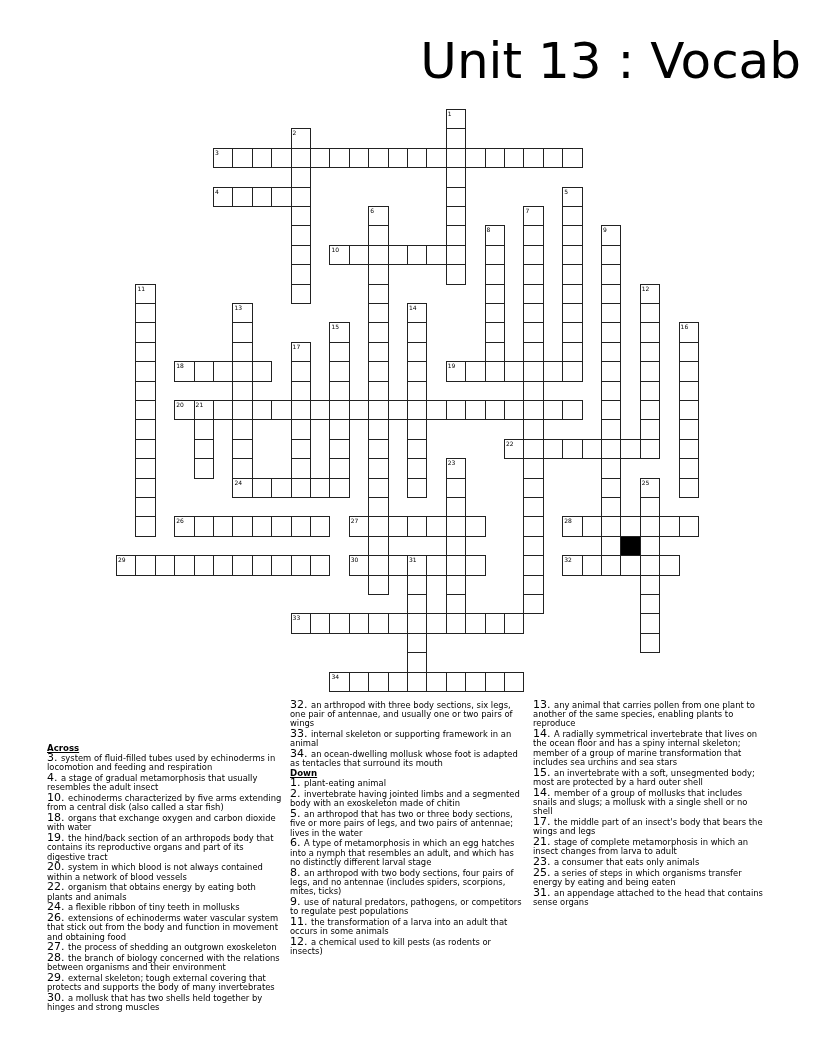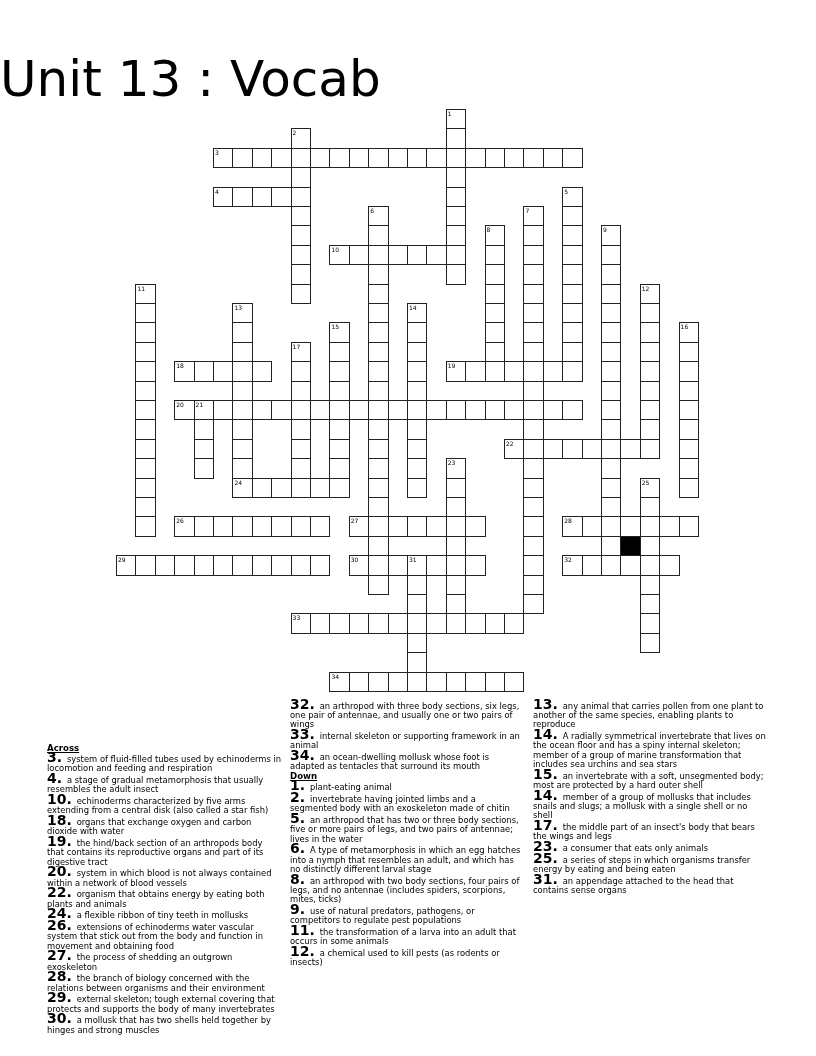--- a/index.html
+++ b/index.html
@@ -1,25 +1,25 @@
 <!DOCTYPE html>
 <html><head>
 <meta charset="utf-8">
 <style>
   html, body { margin: 0; padding: 0; background: #ffffff; }
   body { width: 816px; height: 1056px; position: relative; overflow: hidden; font-family: "DejaVu Sans", sans-serif; color: #000; }
-  .title { position: absolute; left: 0; width: 801px; top: 32px; text-align: left; font-size: 50px; font-family: "DejaVu Sans", sans-serif; letter-spacing: 0px; margin-top: 18px; }
+  .title { position: absolute; left: 0; width: 801px; top: 32px; text-align: right; font-size: 50px; font-family: "DejaVu Sans", sans-serif; letter-spacing: 0px; }
   #grid { position: absolute; left: 0; top: 0; width: 816px; height: 700px; }
   .cell { position: absolute; box-sizing: border-box; width: 20.4px; height: 20.4px; border: 1.4px solid #222; background: #fff; }
   .cell.black { background: #000; }
   .num { position: absolute; left: 1px; top: 0px; font-size: 6px; line-height: 7px; color: #000; }
   .clues { position: absolute; top: 700px; font-size: 8.4px; line-height: 9.2px; font-family: "DejaVu Sans", sans-serif; }
   .clues .hdr { text-decoration: underline; font-weight: bold; font-size: 8.6px; }
   .clue { margin-bottom: 0.6px; }
-  .clue b { font-weight: bold; font-size: 14px; text-align: right; }
+  .clue b { font-weight: normal; font-size: 11px; text-align: right; }
   #col1 { left: 47px; width: 235px; margin-top: 44px; }
   #col2 { left: 290px; width: 235px; }
   #col3 { left: 533px; width: 235px; }
 </style>
 </head>
 <body>
 
 <div class="title">Unit 13 : Vocab</div>
 
 <div id="grid">
@@ -434,17 +434,18 @@
       <div class="clue"><b>12. </b><span>a chemical used to kill pests (as rodents or insects)</span></div>
     </div>
 </div>
 <div class="clues" id="col3">
   <div class="clue-list">
       <div class="clue"><b>13. </b><span>any animal that carries pollen from one plant to another of the same species, enabling plants to reproduce</span></div>
       <div class="clue"><b>14. </b><span>A radially symmetrical invertebrate that lives on the ocean floor and has a spiny internal skeleton; member of a group of marine transformation that includes sea urchins and sea stars</span></div>
       <div class="clue"><b>15. </b><span>an invertebrate with a soft, unsegmented body; most are protected by a hard outer shell</span></div>
       <div class="clue"><b>14. </b><span>member of a group of mollusks that includes snails and slugs; a mollusk with a single shell or no shell</span></div>
       <div class="clue"><b>17. </b><span>the middle part of an insect's body that bears the wings and legs</span></div>
+      <div class="clue"><b>21. </b><span>stage of complete metamorphosis in which an insect changes from larva to adult</span></div>
       <div class="clue"><b>23. </b><span>a consumer that eats only animals</span></div>
       <div class="clue"><b>25. </b><span>a series of steps in which organisms transfer energy by eating and being eaten</span></div>
       <div class="clue"><b>31. </b><span>an appendage attached to the head that contains sense organs</span></div>
     </div>
 </div>
 
 </body></html>

